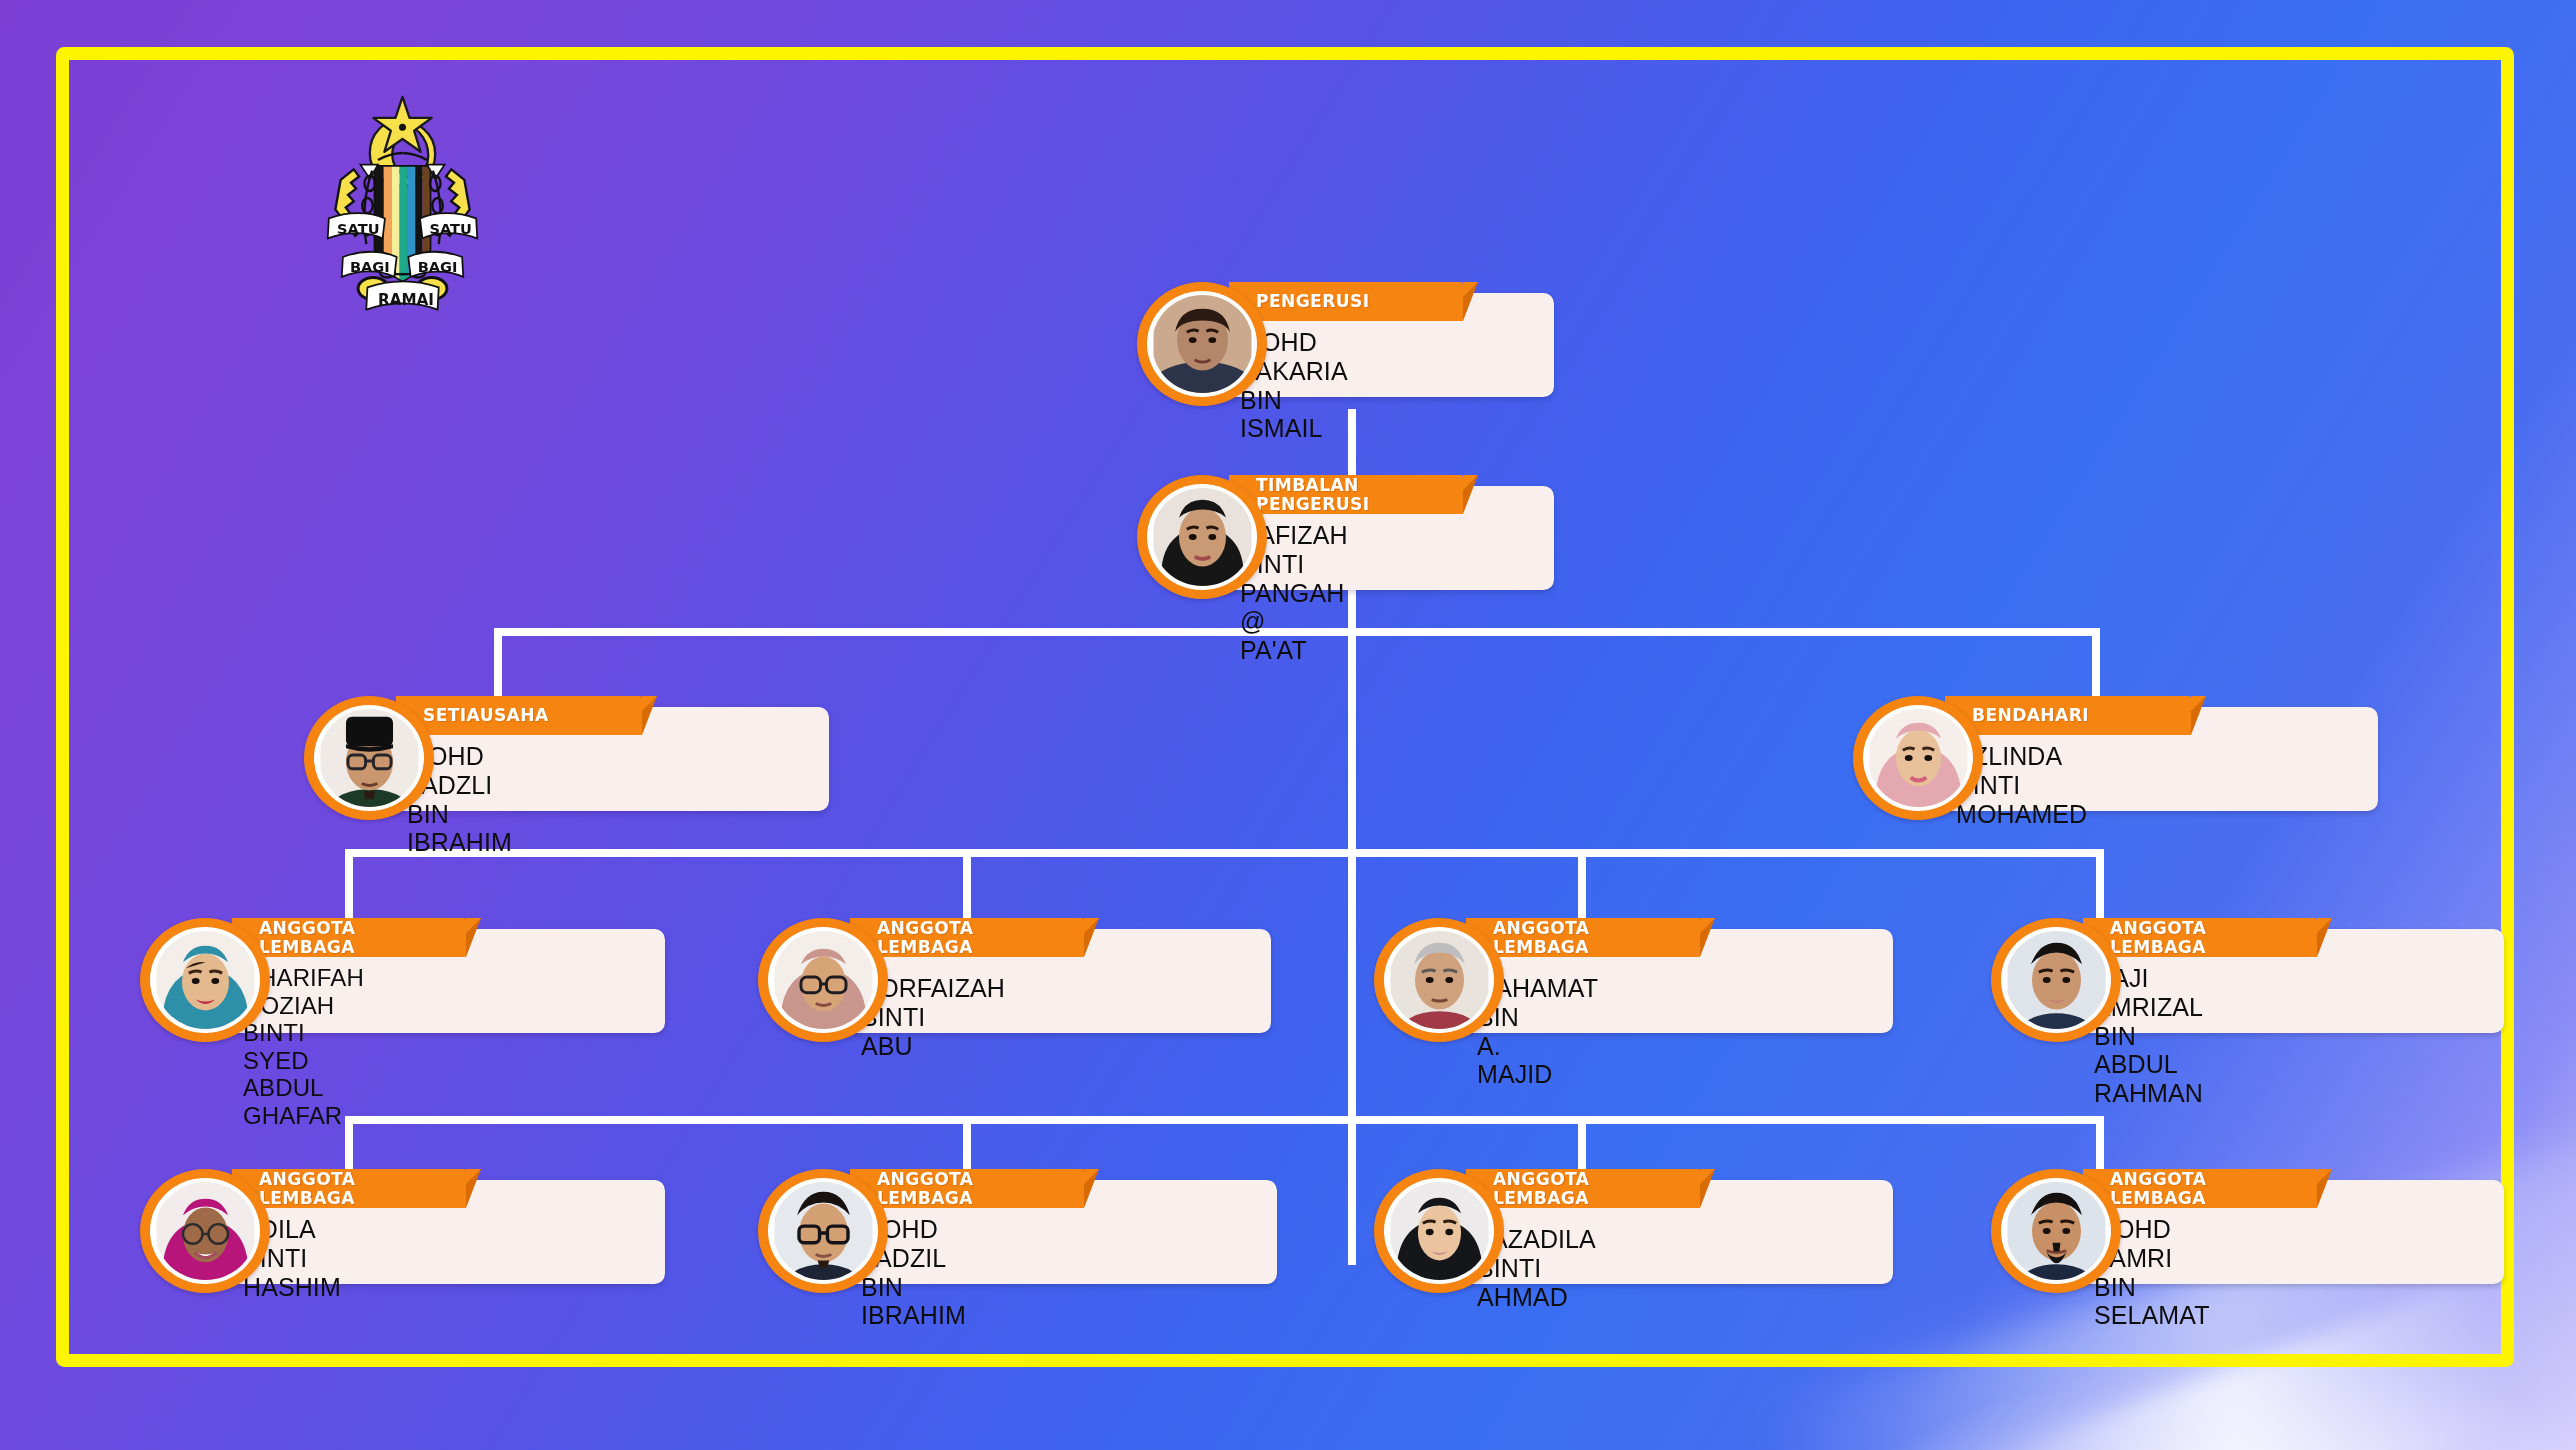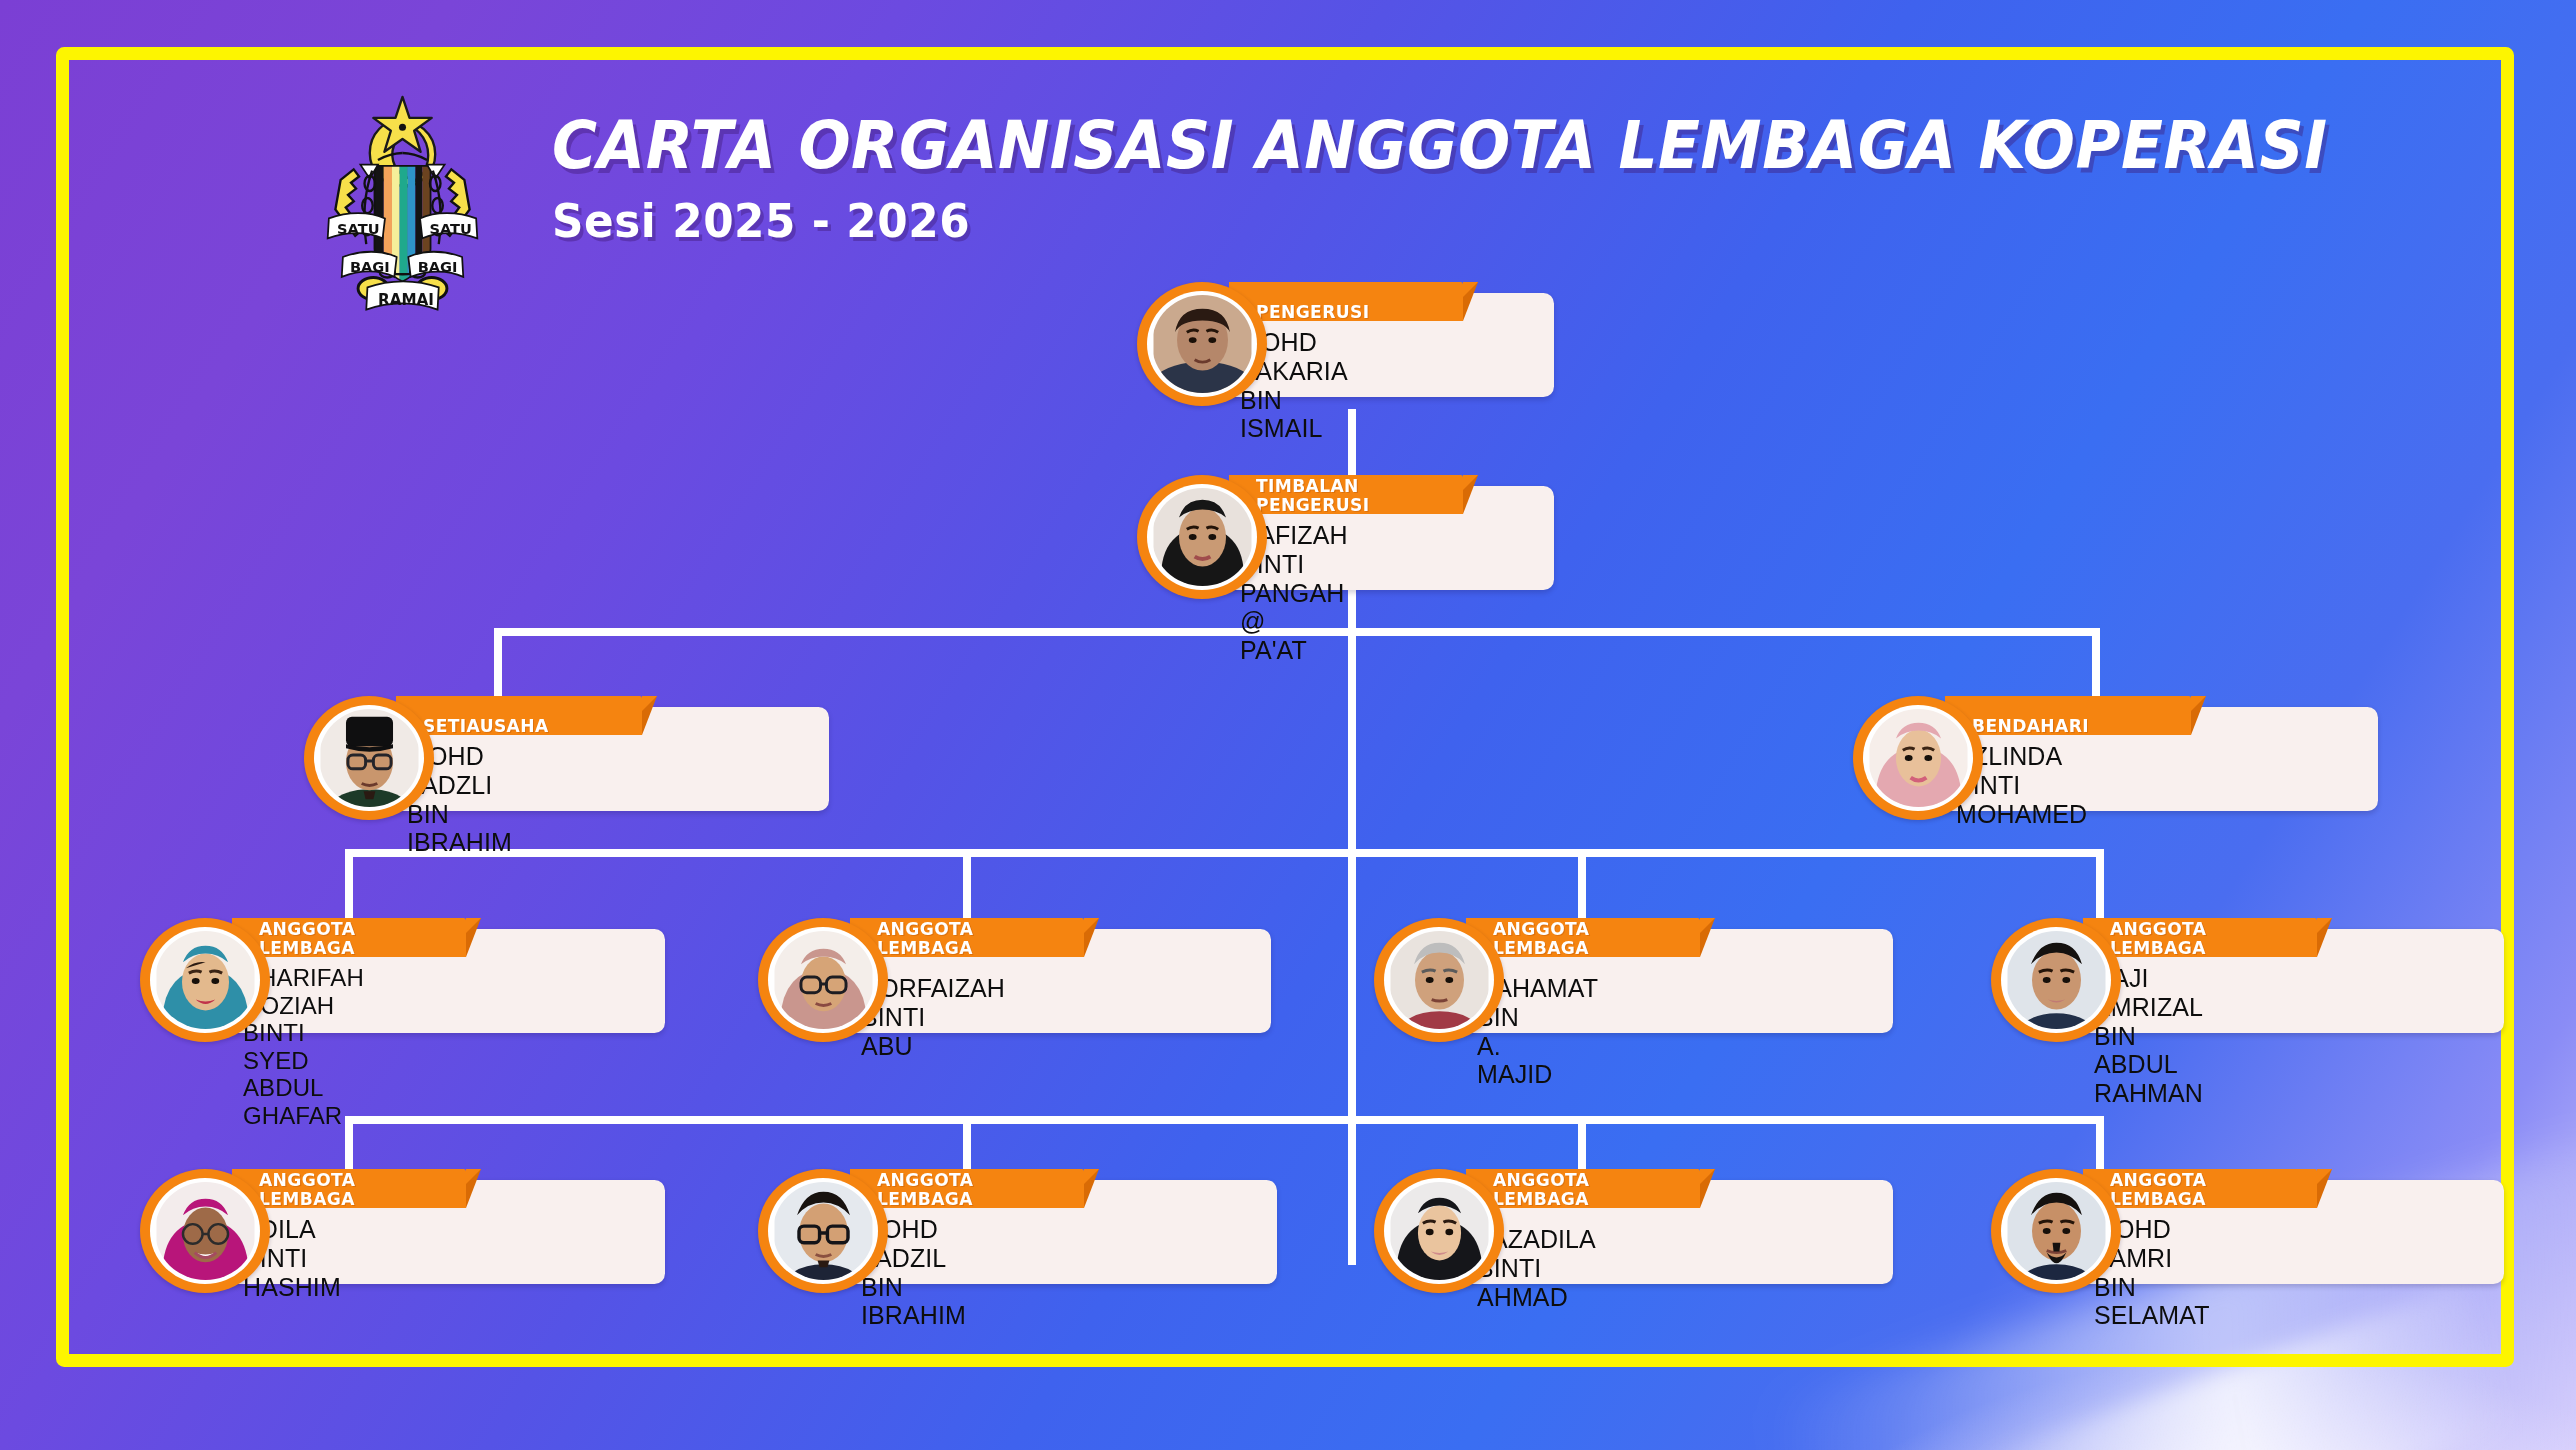--- a/index.html
+++ b/index.html
@@ -124,21 +124,21 @@
     border-radius: 10.5px;
     box-shadow: 0 2.3px 5.8px rgba(20,10,60,.18);
   }
   .ribbon {
     position: absolute;
     left: 92px;
     top: 0px;
     height: 39px;
     background: #f58410;
     display: flex;
-    align-items: flex-end;
+    align-items: center;
     padding-left: 27px;
     padding-right: 23.4px;
     z-index: 2;
     border-top-right-radius: 2.3px;
   }
   .ribbon-label {
     font-family: "DejaVu Sans", sans-serif;
     font-weight: 700;
     font-size: 18px;
     color: #ffffff;
@@ -294,24 +294,20 @@
           <text x="70" y="310" font-family="DejaVu Sans, sans-serif" font-size="25" font-weight="700" fill="#111">BAGI</text>
           <path d="M170 284 C196 272 230 272 262 284 L264 318 C238 306 204 306 174 318 Z" fill="#fff" stroke="#111" stroke-width="3"></path>
           <text x="186" y="310" font-family="DejaVu Sans, sans-serif" font-size="25" font-weight="700" fill="#111">BAGI</text>
 
           <path d="M100 336 C138 322 184 322 222 336 L220 374 C182 360 138 360 98 374 Z" fill="#fff" stroke="#111" stroke-width="3"></path>
           <text x="118" y="366" font-family="DejaVu Sans, sans-serif" font-size="26" font-weight="700" fill="#111">RAMAI</text>
         </g>
       </svg>
     </div>
 
-    <div id="title-block">
-      <div id="main-title">CARTA ORGANISASI ANGGOTA LEMBAGA KOPERASI</div>
-      <div id="sub-title">Sesi 2025 - 2026</div>
-    </div>
   </div>
 
   <div id="lines">
 
     <div class="ln" style="left:1348px; top:409px;  width:8.2px; height:70px;"></div>
 
     <div class="ln" style="left:1348px; top:590px; width:8.2px; height:42px;"></div>
 
     <div class="ln" style="left:494px;  top:628px; width:1606px; height:8.2px;"></div>
     <div class="ln" style="left:494px;  top:628px; width:8.2px; height:82px;"></div>

